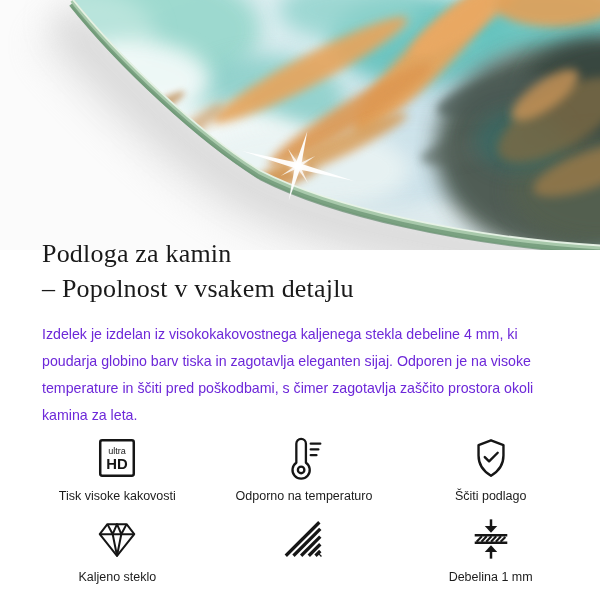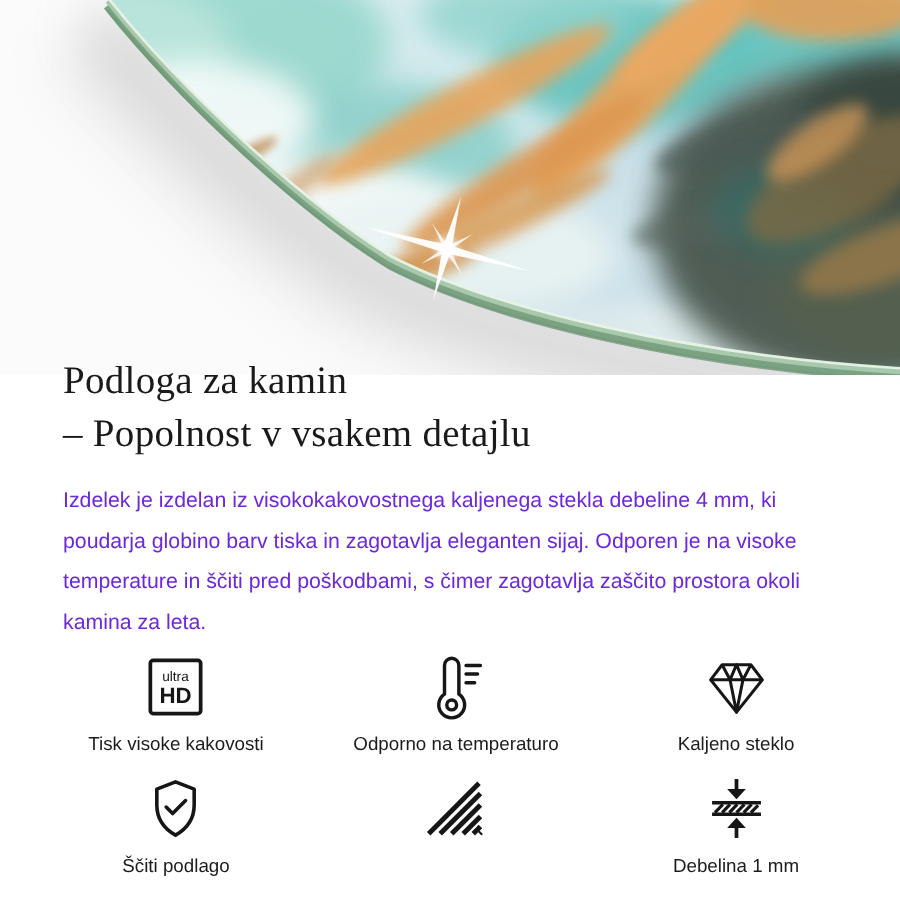--- a/index.html
+++ b/index.html
@@ -173,41 +173,41 @@
               <path d="M31,9 h10 M31,15 h8 M31,21 h6" stroke-linecap="round"></path>
             </g>
           </svg>
         </div>
         <span class="label">Odporno na temperaturo</span>
       </div>
 
       <div class="feature">
         <div class="icon-box">
           <svg width="46" height="46" viewBox="0 0 48 48">
+            <g fill="none" stroke="#161616" stroke-width="2.5" stroke-linejoin="round">
+              <path d="M24,5.5 L37,10.5 V21.5 C37,32 31,38.5 24,42.5 C17,38.5 11,32 11,21.5 V10.5 Z"></path>
+              <path d="M17.5,23 L22,27.5 L31,18.5" stroke-linecap="round"></path>
+            </g>
+          </svg>
+        </div>
+        <span class="label">Ščiti podlago</span>
+      </div>
+
+      <div class="feature">
+        <div class="icon-box">
+          <svg width="46" height="46" viewBox="0 0 48 48">
             <g fill="none" stroke="#161616" stroke-width="2.1" stroke-linejoin="round">
               <path d="M6,19 L14,8.5 H34 L42,19 L24,41.5 Z"></path>
               <path d="M6,19 H42"></path>
               <path d="M14,8.5 L19.5,19 L24,8.5 L28.5,19 L34,8.5"></path>
               <path d="M19.5,19 L24,41.5 L28.5,19"></path>
             </g>
           </svg>
         </div>
         <span class="label">Kaljeno steklo</span>
-      </div>
-
-      <div class="feature">
-        <div class="icon-box">
-          <svg width="46" height="46" viewBox="0 0 48 48">
-            <g fill="none" stroke="#161616" stroke-width="2.5" stroke-linejoin="round">
-              <path d="M24,5.5 L37,10.5 V21.5 C37,32 31,38.5 24,42.5 C17,38.5 11,32 11,21.5 V10.5 Z"></path>
-              <path d="M17.5,23 L22,27.5 L31,18.5" stroke-linecap="round"></path>
-            </g>
-          </svg>
-        </div>
-        <span class="label">Ščiti podlago</span>
       </div>
 
       <div class="feature">
         <div class="icon-box">
           <svg width="46" height="46" viewBox="0 0 48 48">
             <g stroke="#161616" stroke-width="3.4" stroke-linecap="butt">
               <line x1="5" y1="41.5" x2="40" y2="6.5"></line>
               <line x1="13" y1="41.5" x2="41" y2="13.5"></line>
               <line x1="21" y1="41.5" x2="41" y2="21.5"></line>
               <line x1="29" y1="41.5" x2="41" y2="29.5"></line>

